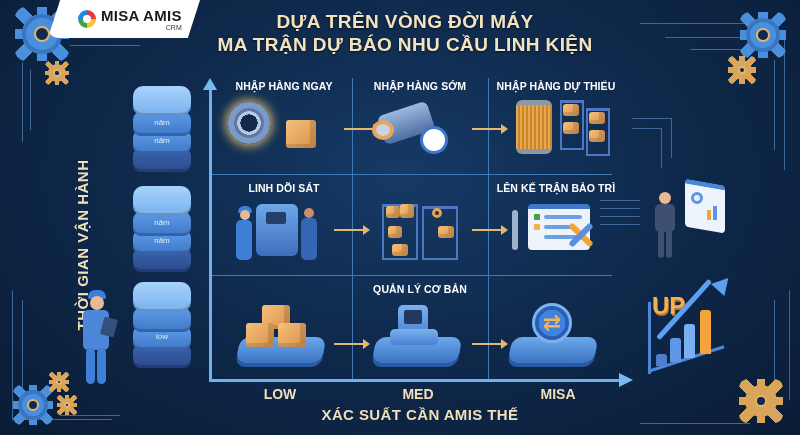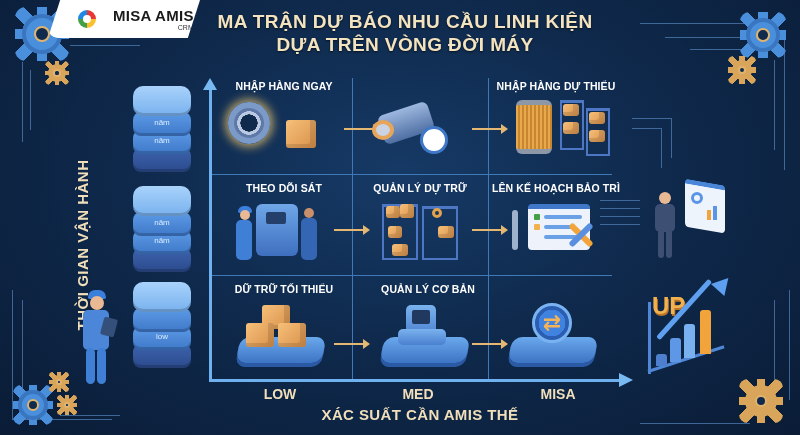--- a/index.html
+++ b/index.html
@@ -11,21 +11,21 @@
     color: #f3e4c4;
   }
   .abs { position: absolute; }
 
   
   .logo-badge {
     position: absolute; left: 48px; top: 0; width: 152px; height: 38px;
     background: #ffffff;
     clip-path: polygon(8% 0, 100% 0, 92% 100%, 0 100%);
     border-bottom-left-radius: 10px;
-    display: flex; align-items: center; padding-left: 30px; gap: 17px;
+    display: flex; align-items: center; padding-left: 30px; gap: 5px;
   }
   .logo-mark { width: 18px; height: 18px; border-radius: 50%;
     background: conic-gradient(#e53935 0 25%, #fbc02d 25% 50%, #43a047 50% 75%, #1e88e5 75% 100%);
     position: relative; }
   .logo-mark::after { content: ""; position: absolute; inset: 5px; background: #fff; border-radius: 50%; }
   .logo-text { display: flex; flex-direction: column; line-height: 1; }
   .logo-name { font-family: "Liberation Sans", sans-serif; font-weight: 700; font-size: 15px; color: #1a1a1a; letter-spacing: 0.3px; }
   .logo-sub { font-family: "Liberation Sans", sans-serif; font-size: 7px; color: #333; align-self: flex-end; margin-top: 1px; }
 
   
@@ -181,22 +181,22 @@
 
 <div class="logo-badge">
   <div class="logo-mark"></div>
   <div class="logo-text">
     <span class="logo-name">MISA AMIS</span>
     <span class="logo-sub">CRM</span>
   </div>
 </div>
 
 <div class="title">
+  <div>DỰA TRÊN VÒNG ĐỜI MÁY</div>
   <div>MA TRẬN DỰ BÁO NHU CẦU LINH KIỆN</div>
-  <div>DỰA TRÊN VÒNG ĐỜI MÁY</div>
 </div>
 
 <div class="y-label">THỜI GIAN VẬN HÀNH</div>
 
 <div class="stack" style="left:133px;top:86px;height:90px;">
   <div class="cube dark" style="top:62px;"></div>
   <div class="cube" style="top:44px;">năm</div>
   <div class="cube" style="top:26px;">năm</div>
   <div class="cube top" style="top:0;"></div>
 </div>
@@ -234,20 +234,21 @@
 
 <div class="cell" style="left:216px;top:74px;">
   <div class="cell-label">NHẬP HÀNG NGAY</div>
   <div class="cell-art">
     <div class="bearing" style="left:12px;top:6px;width:42px;height:42px;"></div>
     <div class="box" style="left:70px;top:24px;width:30px;height:28px;"></div>
   </div>
 </div>
 <div class="flow-arrow" style="left:344px;top:128px;"></div>
 <div class="cell" style="left:352px;top:74px;">
+  <div class="cell-label">NHẬP HÀNG SỚM</div>
   <div class="cell-art">
     <div class="shaft" style="left:28px;top:12px;width:52px;height:30px;transform:rotate(-18deg);"></div>
     <div class="abs" style="left:20px;top:24px;width:22px;height:20px;border-radius:50%;background:#c9d3e3;border:4px solid #e7a45b;"></div>
     <div class="stopwatch" style="left:68px;top:30px;width:28px;height:28px;"></div>
   </div>
 </div>
 <div class="flow-arrow" style="left:472px;top:128px;"></div>
 <div class="cell" style="left:488px;top:74px;">
   <div class="cell-label">NHẬP HÀNG DỰ THIỂU</div>
   <div class="cell-art">
@@ -255,72 +256,70 @@
     <div class="shelf" style="left:72px;top:4px;width:24px;height:50px;"></div>
     <div class="box" style="left:75px;top:8px;width:16px;height:12px;"></div>
     <div class="box" style="left:75px;top:26px;width:16px;height:12px;"></div>
     <div class="shelf" style="left:98px;top:12px;width:24px;height:48px;"></div>
     <div class="box" style="left:101px;top:16px;width:16px;height:12px;"></div>
     <div class="box" style="left:101px;top:34px;width:16px;height:12px;"></div>
   </div>
 </div>
 
 <div class="cell" style="left:216px;top:176px;">
-  <div class="cell-label">THEO DÕI SÁT</div>
+  <div class="cell-label">LINH DÕI SÁT</div>
   <div class="cell-art">
     <div class="machine" style="left:40px;top:6px;width:42px;height:52px;"></div>
     <div class="abs" style="left:50px;top:14px;width:20px;height:12px;background:#253f6b;border-radius:2px;"></div>
     <div class="person-cap" style="left:22px;top:8px;width:14px;height:7px;"></div>
     <div class="person-head" style="left:24px;top:12px;width:10px;height:10px;"></div>
     <div class="person-body" style="left:20px;top:22px;width:16px;height:40px;"></div>
     <div class="person-head" style="left:88px;top:10px;width:10px;height:10px;background:#c98f6a;"></div>
     <div class="person-body" style="left:85px;top:20px;width:16px;height:42px;background:#3566b4;"></div>
   </div>
 </div>
 <div class="flow-arrow" style="left:334px;top:229px;"></div>
 <div class="cell" style="left:352px;top:176px;">
-  <div class="cell-label">QUẢN LÝ DỰ TRỮ</div>
   <div class="cell-art">
     <div class="shelf" style="left:30px;top:6px;width:36px;height:56px;"></div>
     <div class="box" style="left:34px;top:8px;width:14px;height:12px;"></div>
     <div class="box" style="left:48px;top:6px;width:14px;height:14px;"></div>
     <div class="box" style="left:36px;top:28px;width:14px;height:12px;"></div>
     <div class="box" style="left:40px;top:46px;width:16px;height:12px;"></div>
     <div class="shelf" style="left:70px;top:8px;width:36px;height:54px;"></div>
     <div class="abs" style="left:80px;top:10px;width:10px;height:10px;border-radius:50%;border:3px solid #e3a24c;"></div>
     <div class="box" style="left:86px;top:28px;width:16px;height:12px;"></div>
   </div>
 </div>
 <div class="flow-arrow" style="left:472px;top:229px;"></div>
 <div class="cell" style="left:488px;top:176px;">
-  <div class="cell-label">LÊN KẾ HOẠCH BẢO TRÌ</div>
+  <div class="cell-label">LÊN KẾ TRẬN BẢO TRÌ</div>
   <div class="cell-art">
     <div class="abs" style="left:24px;top:12px;width:6px;height:40px;background:#9fb2cc;border-radius:3px;"></div>
     <div class="clipboard" style="left:40px;top:6px;width:62px;height:46px;"></div>
     <div class="abs" style="left:46px;top:16px;width:6px;height:6px;background:#43a047;border-radius:1px;"></div>
     <div class="check-line" style="left:56px;top:17px;width:38px;"></div>
     <div class="abs" style="left:46px;top:26px;width:6px;height:6px;background:#f2b04e;border-radius:1px;"></div>
     <div class="check-line" style="left:56px;top:27px;width:30px;"></div>
     <div class="check-line" style="left:56px;top:37px;width:34px;"></div>
     <div class="abs" style="left:78px;top:34px;width:30px;height:6px;background:#f2a43a;border-radius:3px;transform:rotate(45deg);"></div>
     <div class="abs" style="left:78px;top:34px;width:30px;height:6px;background:#5a8fe0;border-radius:3px;transform:rotate(-45deg);"></div>
   </div>
 </div>
 
 <div class="cell" style="left:216px;top:277px;">
-  <div class="cell-label">DỮ TRỮ TỐI THIỂU</div>
   <div class="cell-art">
     <div class="platform" style="left:22px;top:38px;width:86px;height:26px;"></div>
     <div class="box" style="left:46px;top:6px;width:28px;height:24px;"></div>
     <div class="box" style="left:30px;top:24px;width:28px;height:24px;"></div>
     <div class="box" style="left:62px;top:24px;width:28px;height:24px;"></div>
   </div>
 </div>
 <div class="flow-arrow" style="left:334px;top:343px;"></div>
-<div class="cell" style="left:360px;top:277px;">
+<div class="cell" style="left:352px;top:277px;">
   <div class="cell-label">QUẢN LÝ CƠ BẢN</div>
   <div class="cell-art">
     <div class="platform" style="left:22px;top:38px;width:86px;height:26px;"></div>
     <div class="register" style="left:46px;top:6px;width:30px;height:32px;"></div>
     <div class="abs" style="left:52px;top:11px;width:18px;height:14px;background:#21385f;border-radius:2px;"></div>
     <div class="register" style="left:38px;top:30px;width:48px;height:16px;"></div>
   </div>
 </div>
 <div class="flow-arrow" style="left:472px;top:343px;"></div>
 <div class="cell" style="left:488px;top:277px;">

